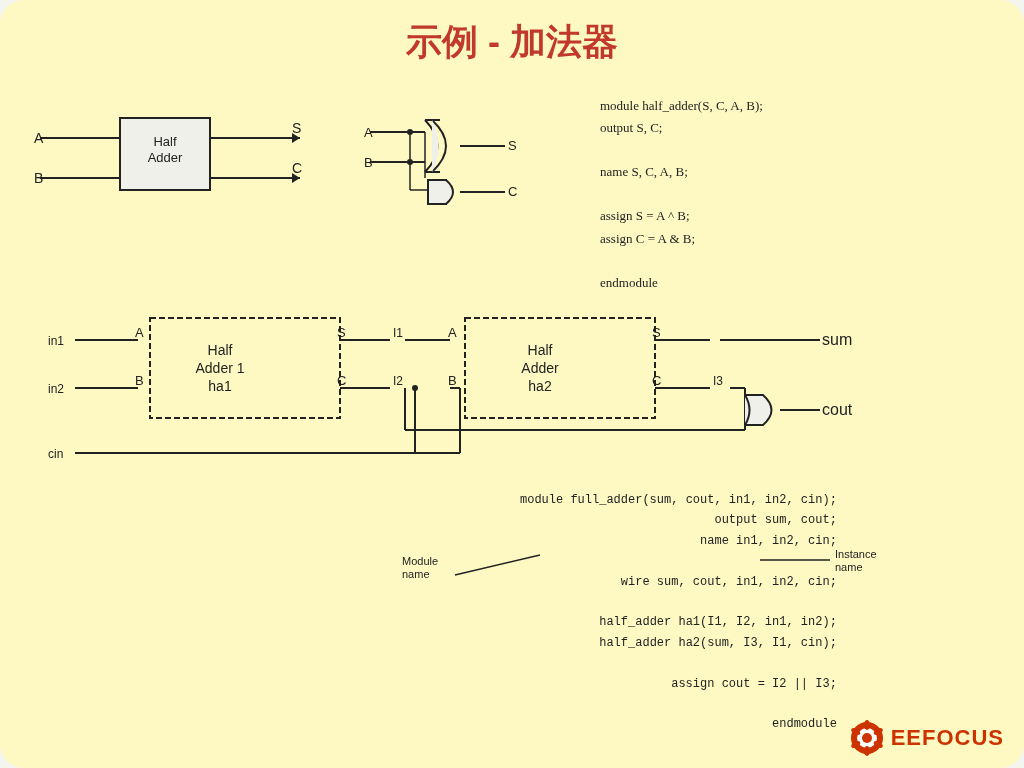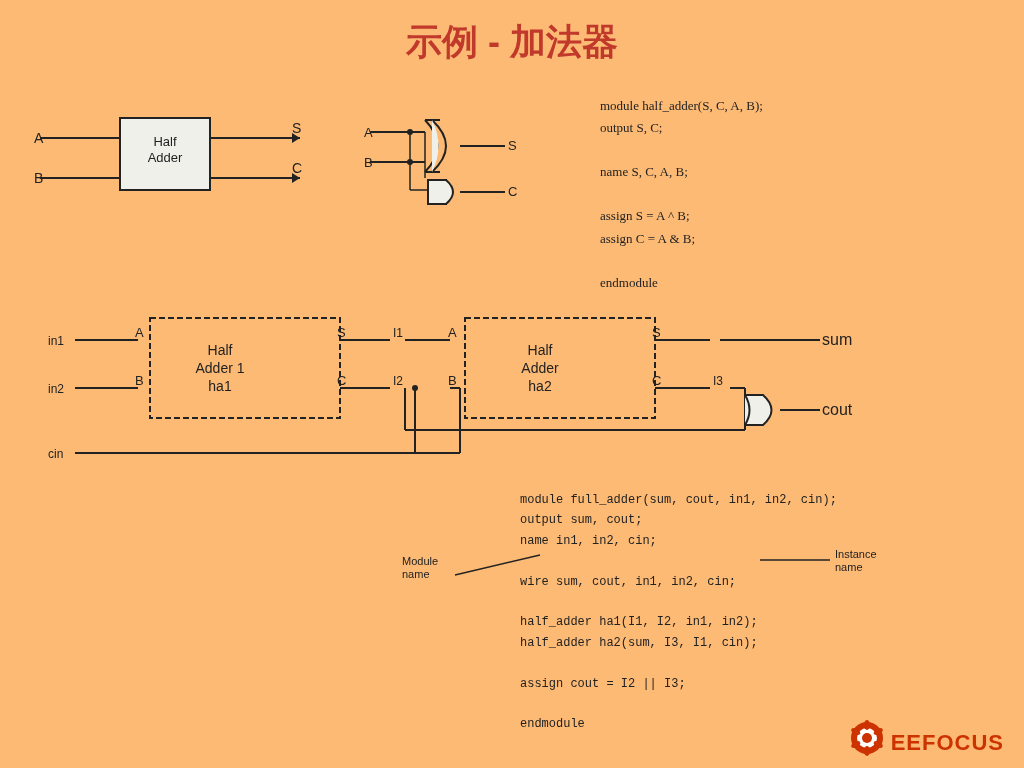--- a/index.html
+++ b/index.html
@@ -8,22 +8,23 @@
       font-family: Arial, sans-serif;
       width: 1024px;
       height: 768px;
       overflow: hidden;
       position: relative;
     }
 
     .page {
       width: 1024px;
       height: 768px;
-      background: #fdba74;
+      background: #fef9c3;
       position: relative;
+      border-radius: 24px;
     }
 
     
     .title {
       position: absolute;
       top: 18px;
       left: 50%;
       transform: translateX(-50%);
       color: #c0392b;
       font-size: 36px;
@@ -44,34 +45,35 @@
 
     
     .code-block-bottom {
       position: absolute;
       top: 490px;
       left: 520px;
       font-family: 'Courier New', monospace;
       font-size: 12px;
       line-height: 1.7;
       color: #222;
+      text-align: right;
     }
 
     
     svg text {
       font-family: Arial, sans-serif;
     }
 
     
     .eefocus-logo {
       position: absolute;
       bottom: 12px;
       right: 20px;
       display: flex;
-      align-items: flex-end;
+      align-items: center;
       gap: 6px;
     }
 
     .eefocus-icon {
       width: 36px;
       height: 36px;
     }
 
     .eefocus-text {
       font-size: 22px;

